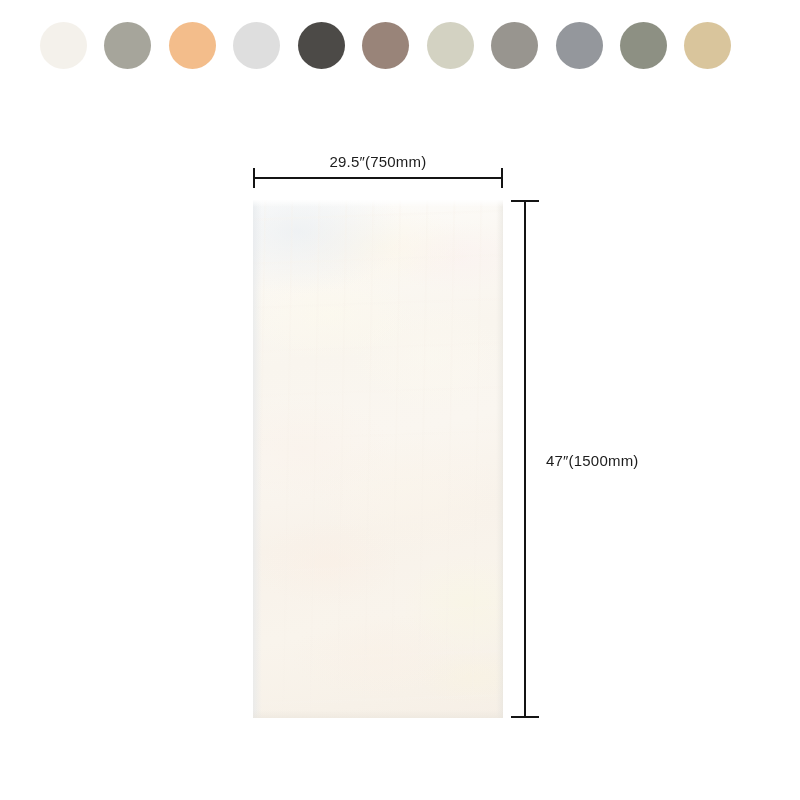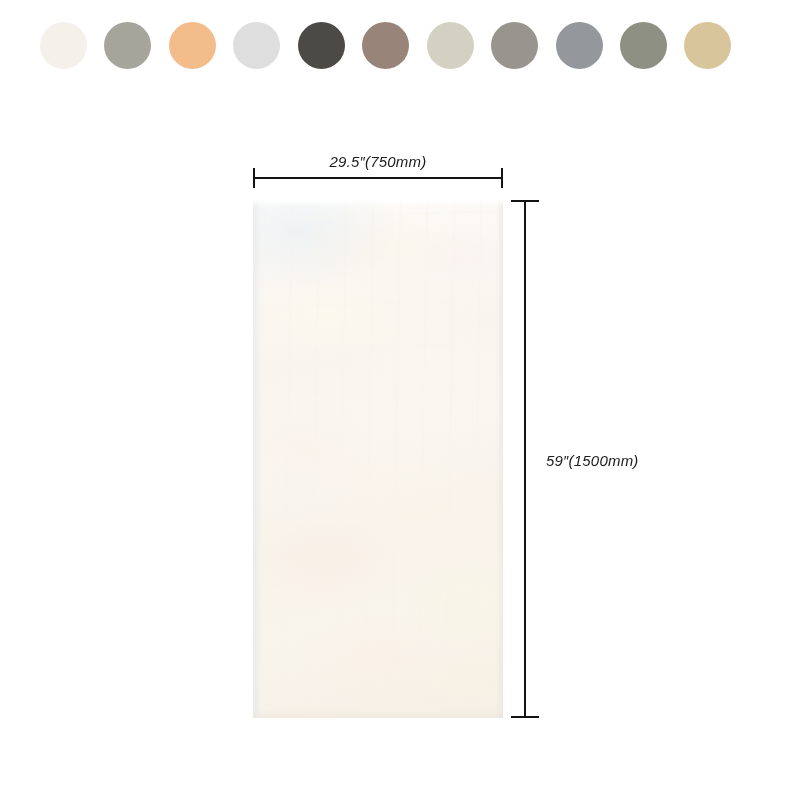--- a/index.html
+++ b/index.html
@@ -123,21 +123,20 @@
   .dim-line-v {
     position: absolute;
     background: #141414;
   }
   .dim-label {
     position: absolute;
     color: #1c1c1c;
     font-size: 15px;
     letter-spacing: 0.2px;
     white-space: nowrap;
-    font-style: italic;
   }
 </style>
 </head>
 <body>
 
 <div id="swatch-strip">
   <div class="swatch" style="left: 40px; background-color: rgb(244, 241, 235);"></div>
   <div class="swatch" style="left: 104px; background-color: rgb(166, 165, 155);"></div>
   <div class="swatch" style="left: 169px; background-color: rgb(243, 189, 139);"></div>
   <div class="swatch" style="left: 233px; background-color: rgb(222, 222, 222);"></div>
@@ -165,14 +164,14 @@
   <div class="dim-line-h" style="left:253px; top:177px; width:250px; height:2px;"></div>
   <div class="dim-line-v" style="left:253px; top:168px; width:2px; height:20px;"></div>
   <div class="dim-line-v" style="left:501px; top:168px; width:2px; height:20px;"></div>
   <div class="dim-label" style="left:253px; top:153px; width:250px; text-align:center;">29.5″(750mm)</div>
 </div>
 
 <div>
   <div class="dim-line-v" style="left:524px; top:200px; width:2px; height:518px;"></div>
   <div class="dim-line-h" style="left:511px; top:200px; width:28px; height:2px;"></div>
   <div class="dim-line-h" style="left:511px; top:716px; width:28px; height:2px;"></div>
-  <div class="dim-label" style="left:546px; top:452px;">59″(1500mm)</div>
+  <div class="dim-label" style="left:546px; top:452px;">47″(1500mm)</div>
 </div>
 
 </body></html>

